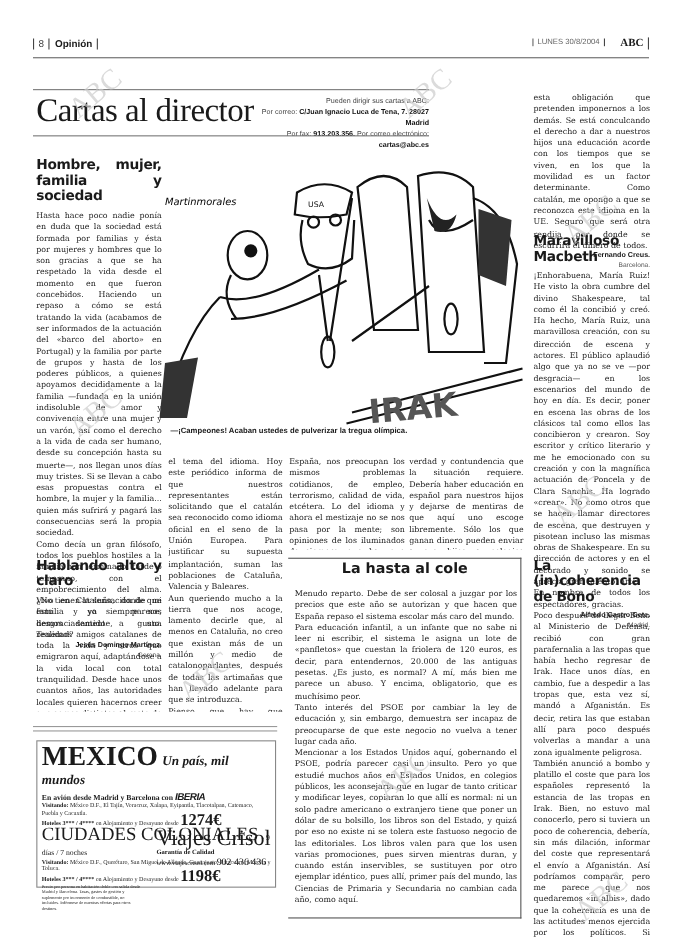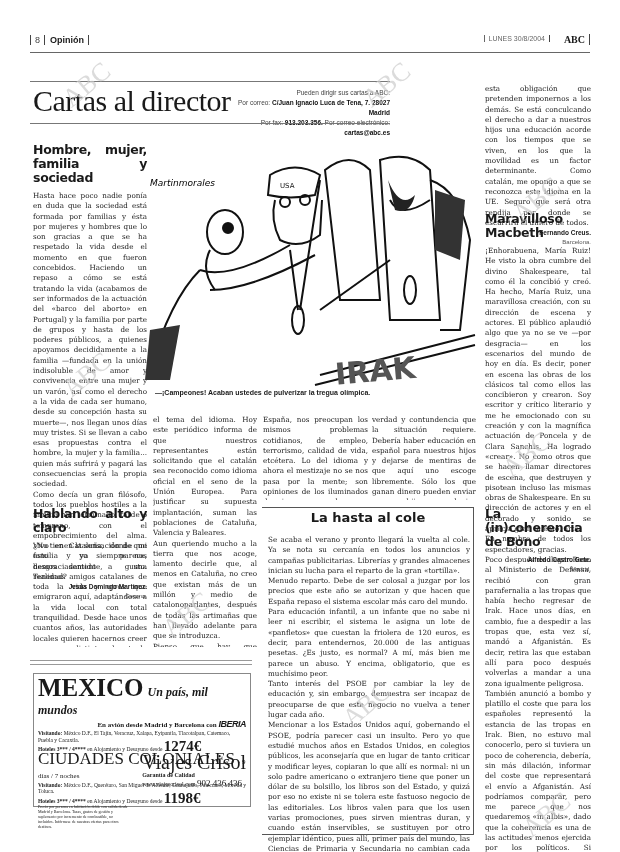--- a/index.html
+++ b/index.html
@@ -20,21 +20,21 @@
 h2{font-family:"DejaVu Sans",sans-serif;font-weight:bold;font-size:12.5px;line-height:14px;letter-spacing:-0.3px;margin-bottom:6px}
 .sig{text-align:right;font-family:"Liberation Sans",sans-serif;font-size:6.5px;font-weight:bold;line-height:10px}
 .loc{text-align:right;font-family:"Liberation Sans",sans-serif;font-size:6px;color:#555;line-height:9px}
 .cartoon{position:absolute;left:140px;top:140px;width:340px;height:260px}
 .caption{position:absolute;left:155px;top:389px;font-family:"Liberation Sans",sans-serif;font-weight:bold;font-size:7px}
 .boxed{position:absolute;left:262px;top:507px;width:212px;height:328px;border:1px solid #555;border-left:none}
 .boxtitle{position:absolute;left:262px;top:510px;width:212px;text-align:center;font-family:"DejaVu Sans",sans-serif;font-weight:bold;font-size:13px}
 .ad{position:absolute;left:33px;top:673px;width:218px;height:134px;border:1px solid #888;font-family:"Liberation Serif",serif;padding:2px 4px}
 .ad .big{font-size:25px;font-weight:bold;line-height:24px}
 .ad .tag{font-size:12px;font-style:italic;font-weight:bold}
-.ad .sub{font-size:7px;font-weight:bold;text-align:right;margin:1px 0}
+.ad .sub{font-size:7px;font-weight:bold;text-align:left;margin:1px 0}
 .ad .route{font-size:11.5px;line-height:12px}
 .ad .route span{font-size:7px}
 .ad .small{font-size:5.5px;line-height:6.5px}
 .ad .price{font-size:15px;font-weight:bold}
 .ad .fine{font-size:4px;line-height:5px;width:90px;display:inline-block;vertical-align:top}
 .crisol{position:absolute;right:4px;bottom:18px;text-align:left}
 .crisol .name{font-size:20px;line-height:20px}
 .crisol .guar{font-size:6px;font-weight:bold}
 .crisol .web{font-size:6px}
 .crisol .phone{font-size:9px}
@@ -102,21 +102,20 @@
 <div class="col" style="left:485px;top:507px;width:106px">
   <h2>La (in)coherencia de Bono</h2>
   <p>Poco después de llegar Bono al Ministerio de Defensa, recibió con gran parafernalia a las tropas que había hecho regresar de Irak. Hace unos días, en cambio, fue a despedir a las tropas que, esta vez sí, mandó a Afganistán. Es decir, retira las que estaban allí para poco después volverlas a mandar a una zona igualmente peligrosa.</p>
   <p>También anunció a bombo y platillo el coste que para los españoles representó la estancia de las tropas en Irak. Bien, no estuvo mal conocerlo, pero si tuviera un poco de coherencia, debería, sin más dilación, informar del coste que representará el envío a Afganistán. Así podríamos comparar, pero me parece que nos quedaremos «in albis», dado que la coherencia es una de las actitudes menos ejercida por los políticos. Si atendiera esta petición el señor Bono, no vería mal que se autoimpusiera alguna que otra medallita.</p>
 
 </div>
 
 <div class="boxed"></div>
 <div class="boxtitle">La hasta al cole</div>
 <div class="col" style="left:268px;top:535px;width:202px">
-  <p>Se acaba el verano y pronto llegará la vuelta al cole. Ya se nota su cercanía en todos los anuncios y campañas publicitarias. Librerías y grandes almacenes inician su lucha para el reparto de la gran «tortilla».</p>
   <p>Menudo reparto. Debe de ser colosal a juzgar por los precios que este año se autorizan y que hacen que España repaso el sistema escolar más caro del mundo.</p>
   <p>Para educación infantil, a un infante que no sabe ni leer ni escribir, el sistema le asigna un lote de «panfletos» que cuestan la friolera de 120 euros, es decir, para entendernos, 20.000 de las antiguas pesetas. ¿Es justo, es normal? A mí, más bien me parece un abuso. Y encima, obligatorio, que es muchísimo peor.</p>
   <p>Tanto interés del PSOE por cambiar la ley de educación y, sin embargo, demuestra ser incapaz de preocuparse de que este negocio no vuelva a tener lugar cada año.</p>
   <p>Mencionar a los Estados Unidos aquí, gobernando el PSOE, podría parecer casi un insulto. Pero yo que estudié muchos años en Estados Unidos, en colegios públicos, les aconsejaría que en lugar de tanto criticar y modificar leyes, copiaran lo que allí es normal: ni un solo padre americano o extranjero tiene que poner un dólar de su bolsillo, los libros son del Estado, y quizá por eso no existe ni se tolera este fastuoso negocio de las editoriales. Los libros valen para que los usen varias promociones, pues sirven mientras duran, y cuando están inservibles, se sustituyen por otro ejemplar idéntico, pues allí, primer país del mundo, las Ciencias de Primaria y Secundaria no cambian cada año, como aquí.</p>
 
 </div>
 
 <svg class="cartoon" viewBox="0 0 340 260">
   <text x="10" y="46" font-family="DejaVu Sans" font-size="9" font-style="italic">Martinmorales</text>
 

